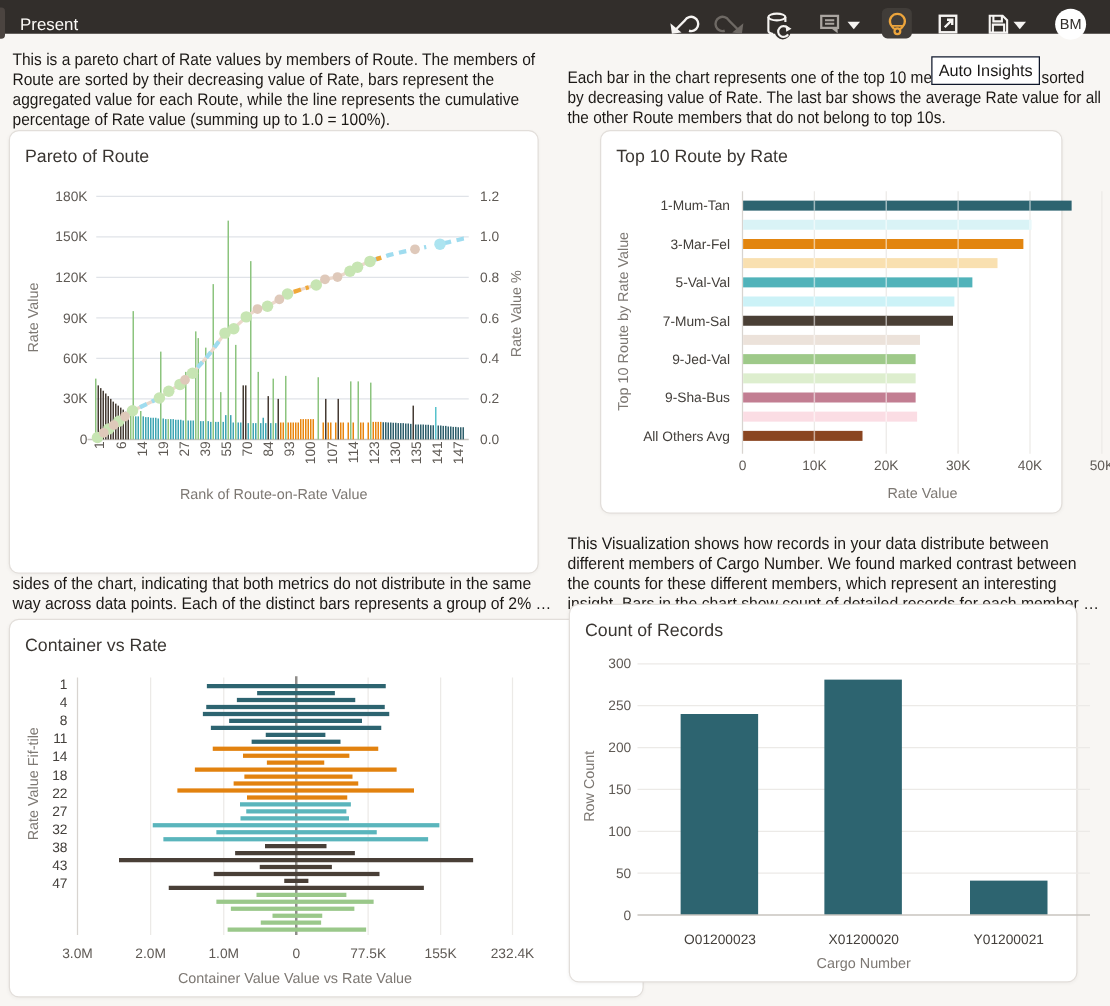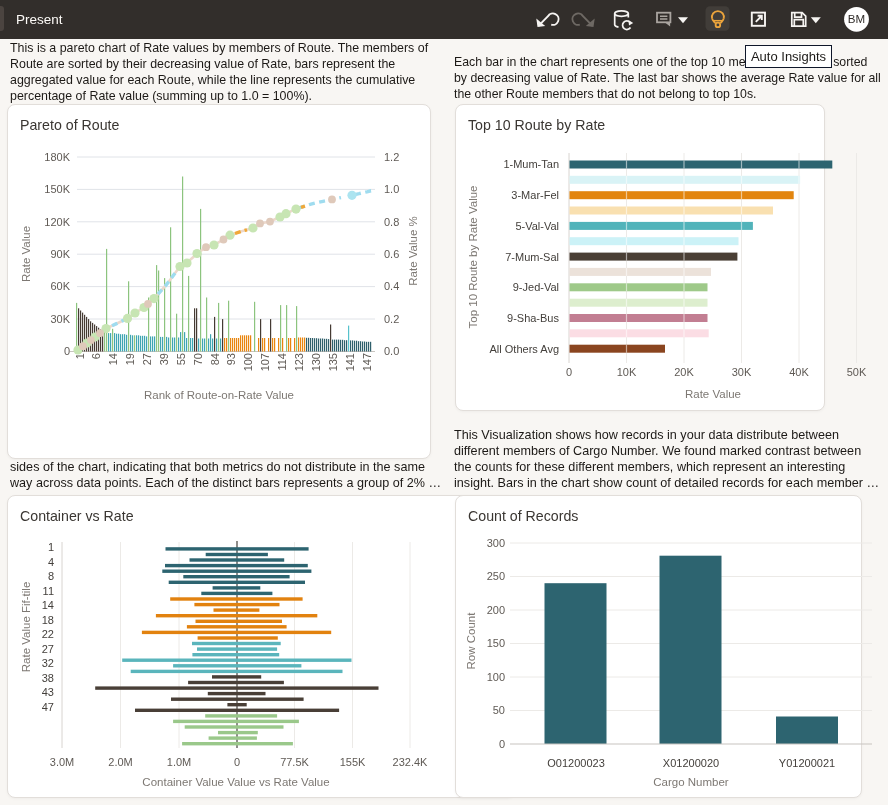--- a/index.html
+++ b/index.html
@@ -4,21 +4,21 @@
 *{margin:0;padding:0;box-sizing:border-box}
 body{width:888px;height:805px;background:#f8f6f3;font-family:"Liberation Sans",sans-serif;position:relative;overflow:hidden}
 .panel{position:absolute;background:#fff;border:1px solid #e2deda;border-radius:8px;box-shadow:0 1px 3px rgba(0,0,0,.04)}
 .desc{position:absolute;font-size:13.5px;line-height:16px;color:#1c1916;transform:scaleX(var(--sx,0.93));transform-origin:0 0;white-space:nowrap}
 .ctitle{font-size:14.2px;fill:#3a3632;font-family:"Liberation Sans",sans-serif}
 .tick{font-size:11px;fill:#5f5a55;font-family:"Liberation Sans",sans-serif}
 .cat{font-size:11px;fill:#44403c;font-family:"Liberation Sans",sans-serif}
 .atitle{font-size:11.5px;fill:#7d7873;font-family:"Liberation Sans",sans-serif}
 </style></head>
 <body>
-<div style="position:absolute;left:0;top:0;width:888px;height:39px;background:#322e2b">
+<div style="position:absolute;left:0;top:0;width:888px;height:27px;background:#322e2b">
 <div style="position:absolute;left:16px;top:0;height:39px;line-height:39px;color:#fcfaf7;font-size:13.5px">Present</div>
 
 <svg width="888" height="39" style="position:absolute;left:0;top:0">
 <rect x="-4" y="6" width="8" height="25" rx="3" fill="#4b4440"></rect>
 
 <g stroke="#f6f4f2" stroke-width="1.9" fill="none">
 <path d="M538.5 25.8 L548 16.2 A5.7 5.7 0 1 1 551.2 24.6"></path>
 </g>
 <polygon points="536.3,18.6 537.5,26.9 545.2,25.9" fill="#f6f4f2"></polygon>
 
@@ -286,21 +286,21 @@
       <circle cx="92" cy="228.2" r="3.9" fill="#dfc9ba"></circle>
       <circle cx="140" cy="198.9" r="3.9" fill="#dfc9ba"></circle>
       <circle cx="198" cy="142.2" r="3.9" fill="#dfc9ba"></circle>
       <circle cx="215.5" cy="134.5" r="3.9" fill="#dfc9ba"></circle>
       <circle cx="252" cy="118.4" r="3.9" fill="#dfc9ba"></circle>
       <circle cx="262" cy="116.6" r="3.9" fill="#dfc9ba"></circle>
       <circle cx="324" cy="94.4" r="3.9" fill="#dfc9ba"></circle>
       <circle cx="344" cy="90.3" r="4.6" fill="#ace4f0"></circle>
 </svg>
   </div>
-<div class="panel" style="left:455px;top:104px;width:370px;height:307px">
+<div class="panel" style="left:480px;top:104px;width:370px;height:307px">
     <svg width="423" height="307" style="position:absolute;left:0;top:0">
 <text x="12" y="24.8" class="ctitle">Top 10 Route by Rate</text>
 <line x1="113.0" y1="48" x2="113.0" y2="258" stroke="#d8d4d0" stroke-width="1"></line>
       <line x1="170.5" y1="48" x2="170.5" y2="258" stroke="#eceae7" stroke-width="1"></line>
       <line x1="228.0" y1="48" x2="228.0" y2="258" stroke="#eceae7" stroke-width="1"></line>
       <line x1="285.5" y1="48" x2="285.5" y2="258" stroke="#eceae7" stroke-width="1"></line>
       <line x1="343.0" y1="48" x2="343.0" y2="258" stroke="#eceae7" stroke-width="1"></line>
       <line x1="400.5" y1="48" x2="400.5" y2="258" stroke="#eceae7" stroke-width="1"></line>
       <text x="103" y="63.4" text-anchor="end" class="cat">1-Mum-Tan</text>
       <text x="103" y="94.1" text-anchor="end" class="cat">3-Mar-Fel</text>
@@ -426,21 +426,21 @@
       <rect x="197.2" y="218.2" width="71.9" height="3.4" fill="#9ac88a"></rect>
       <rect x="165.1" y="223.7" width="125.8" height="3.4" fill="#9ac88a"></rect>
       <rect x="176.7" y="229.3" width="98.8" height="3.4" fill="#9ac88a"></rect>
       <rect x="210.0" y="234.9" width="39.8" height="3.4" fill="#9ac88a"></rect>
       <rect x="200.6" y="240.4" width="48.3" height="3.4" fill="#9ac88a"></rect>
       <rect x="174.1" y="246.0" width="110.8" height="3.4" fill="#9ac88a"></rect>
 <text transform="rotate(-90 18 131)" x="18" y="131" text-anchor="middle" class="atitle" dy="4">Rate Value Fif-tile</text>
 <text x="228" y="290" text-anchor="middle" class="atitle">Container Value Value vs Rate Value</text>
 </svg>
   </div>
-<div class="panel" style="left:455px;top:495px;width:407px;height:303px">
+<div class="panel" style="left:455px;top:483px;width:407px;height:303px">
     <svg width="423" height="303" style="position:absolute;left:0;top:0">
 <text x="12" y="24.5" class="ctitle">Count of Records</text>
 <text x="49" y="251.8" text-anchor="end" class="tick">0</text>
       <line x1="54" y1="214.5" x2="416" y2="214.5" stroke="#eceae7" stroke-width="1"></line>
       <text x="49" y="218.3" text-anchor="end" class="tick">50</text>
       <line x1="54" y1="181.0" x2="416" y2="181.0" stroke="#eceae7" stroke-width="1"></line>
       <text x="49" y="184.8" text-anchor="end" class="tick">100</text>
       <line x1="54" y1="147.5" x2="416" y2="147.5" stroke="#eceae7" stroke-width="1"></line>
       <text x="49" y="151.3" text-anchor="end" class="tick">150</text>
       <line x1="54" y1="114.0" x2="416" y2="114.0" stroke="#eceae7" stroke-width="1"></line>

